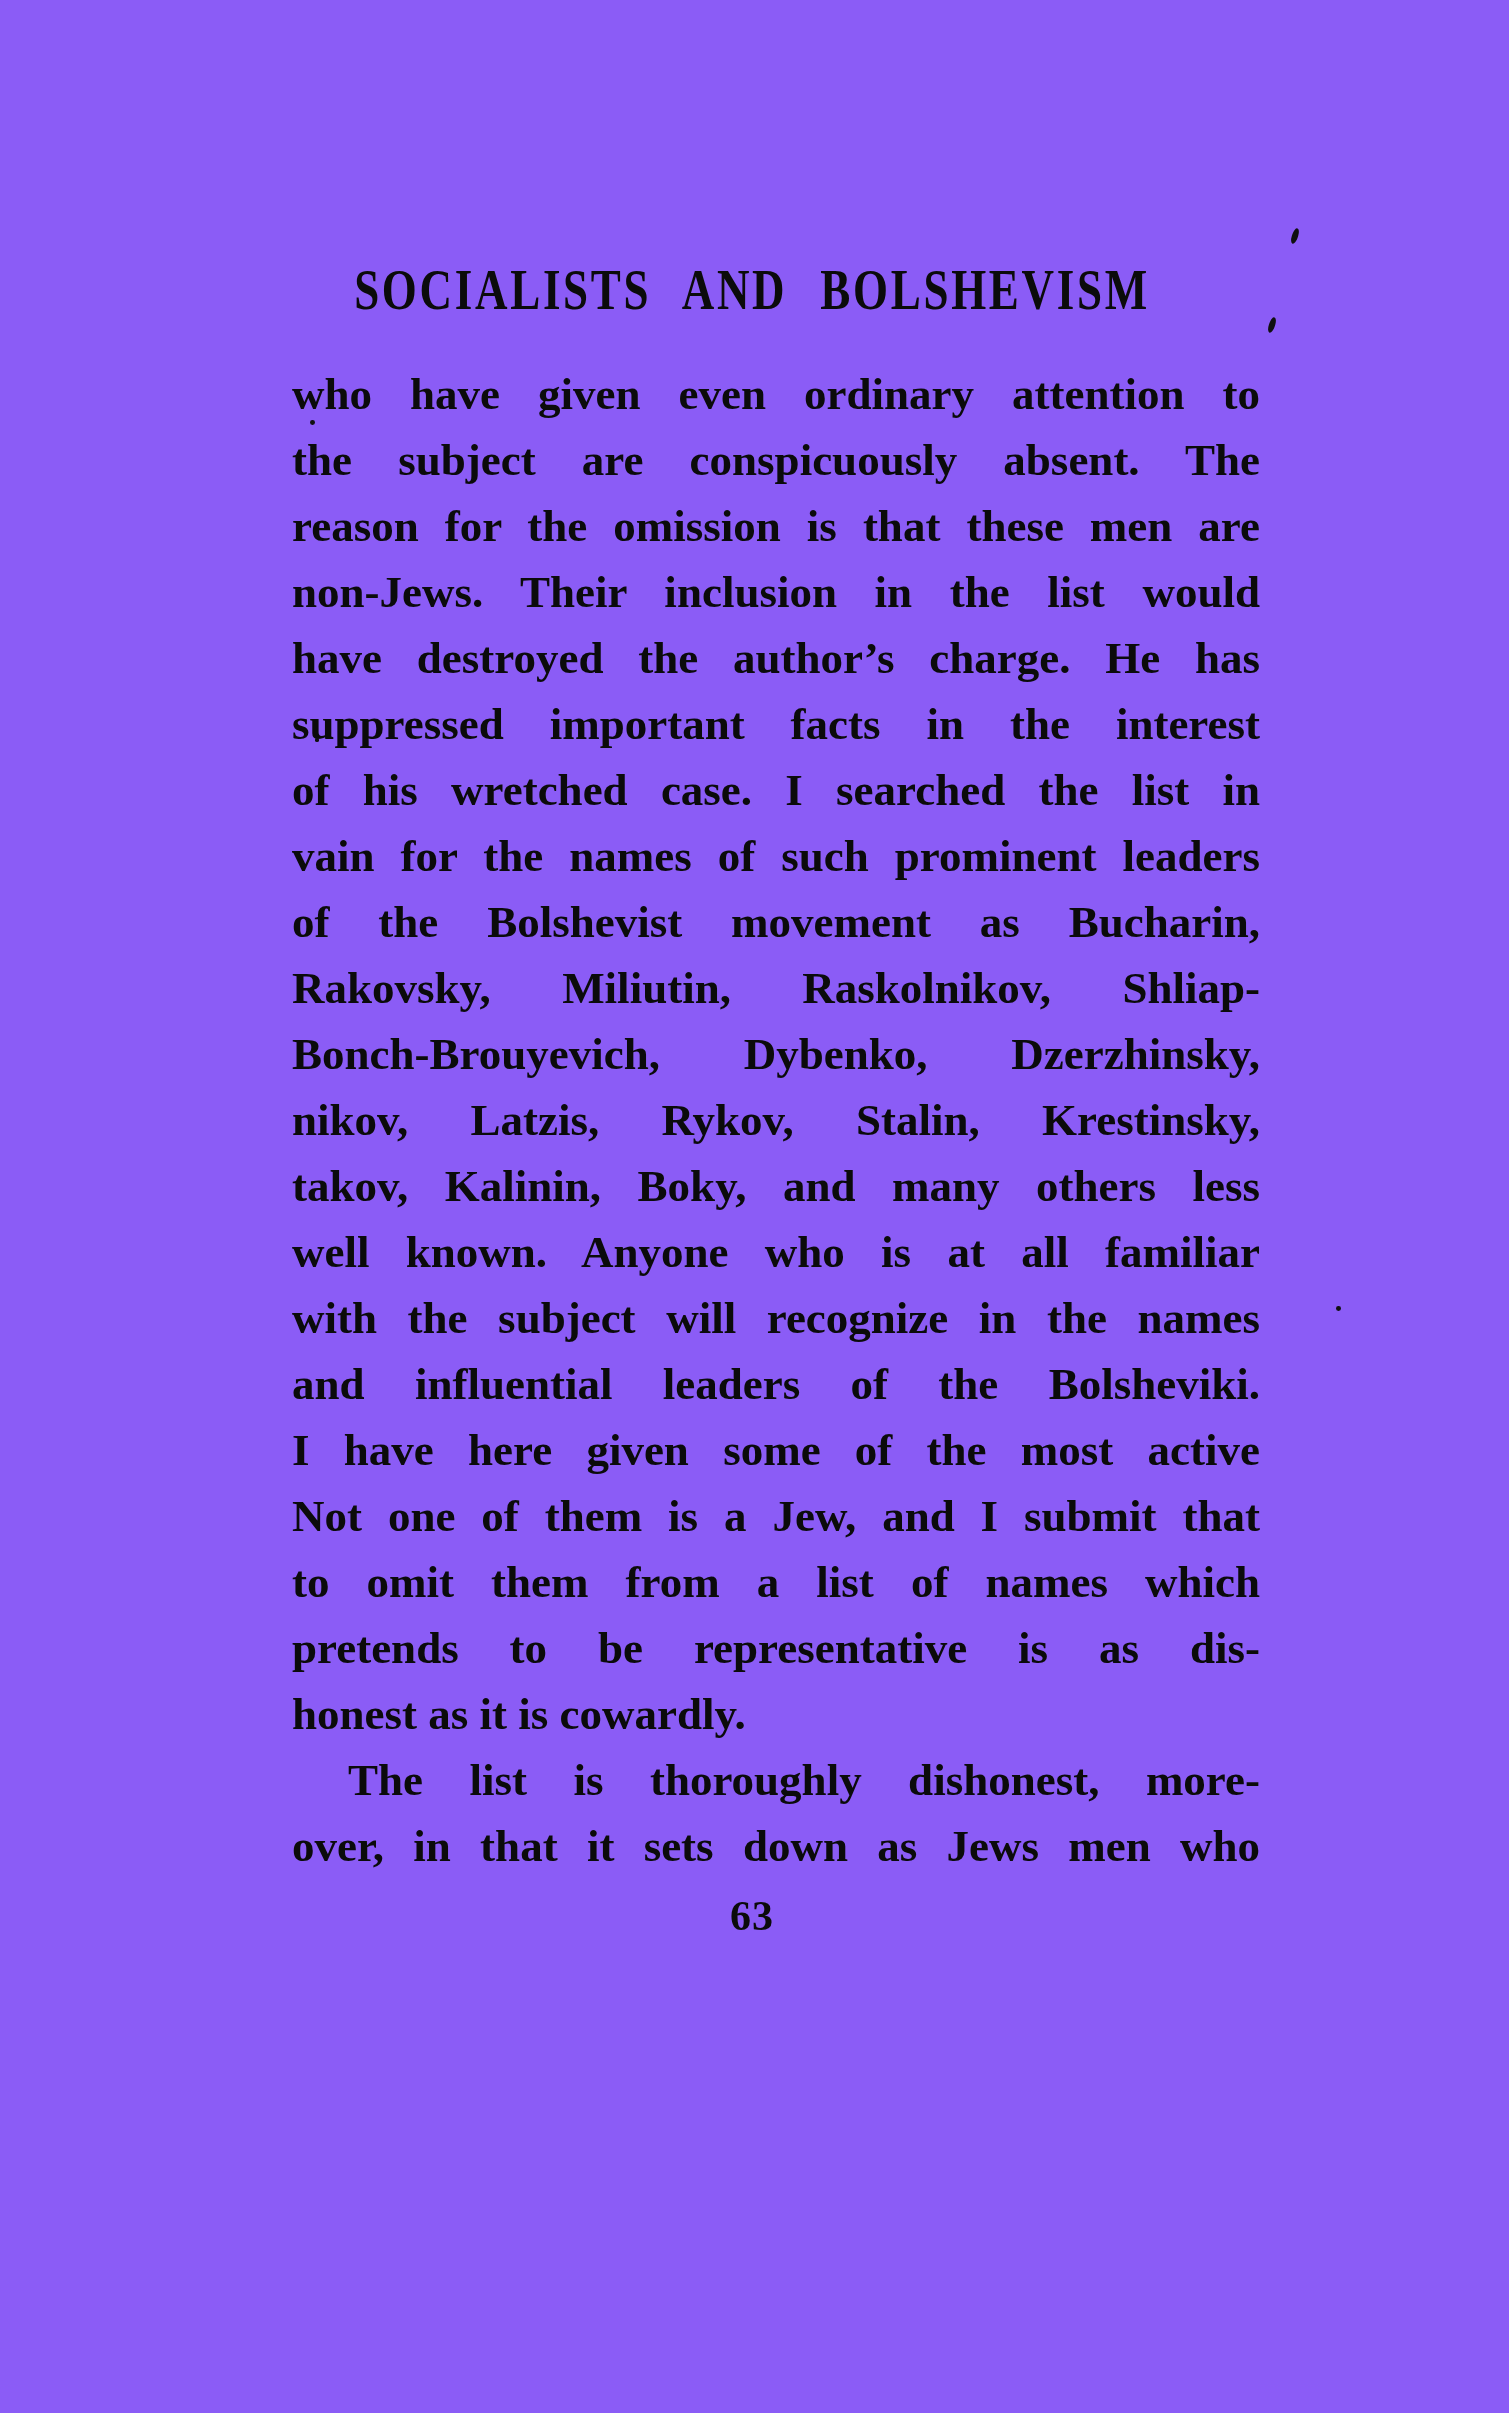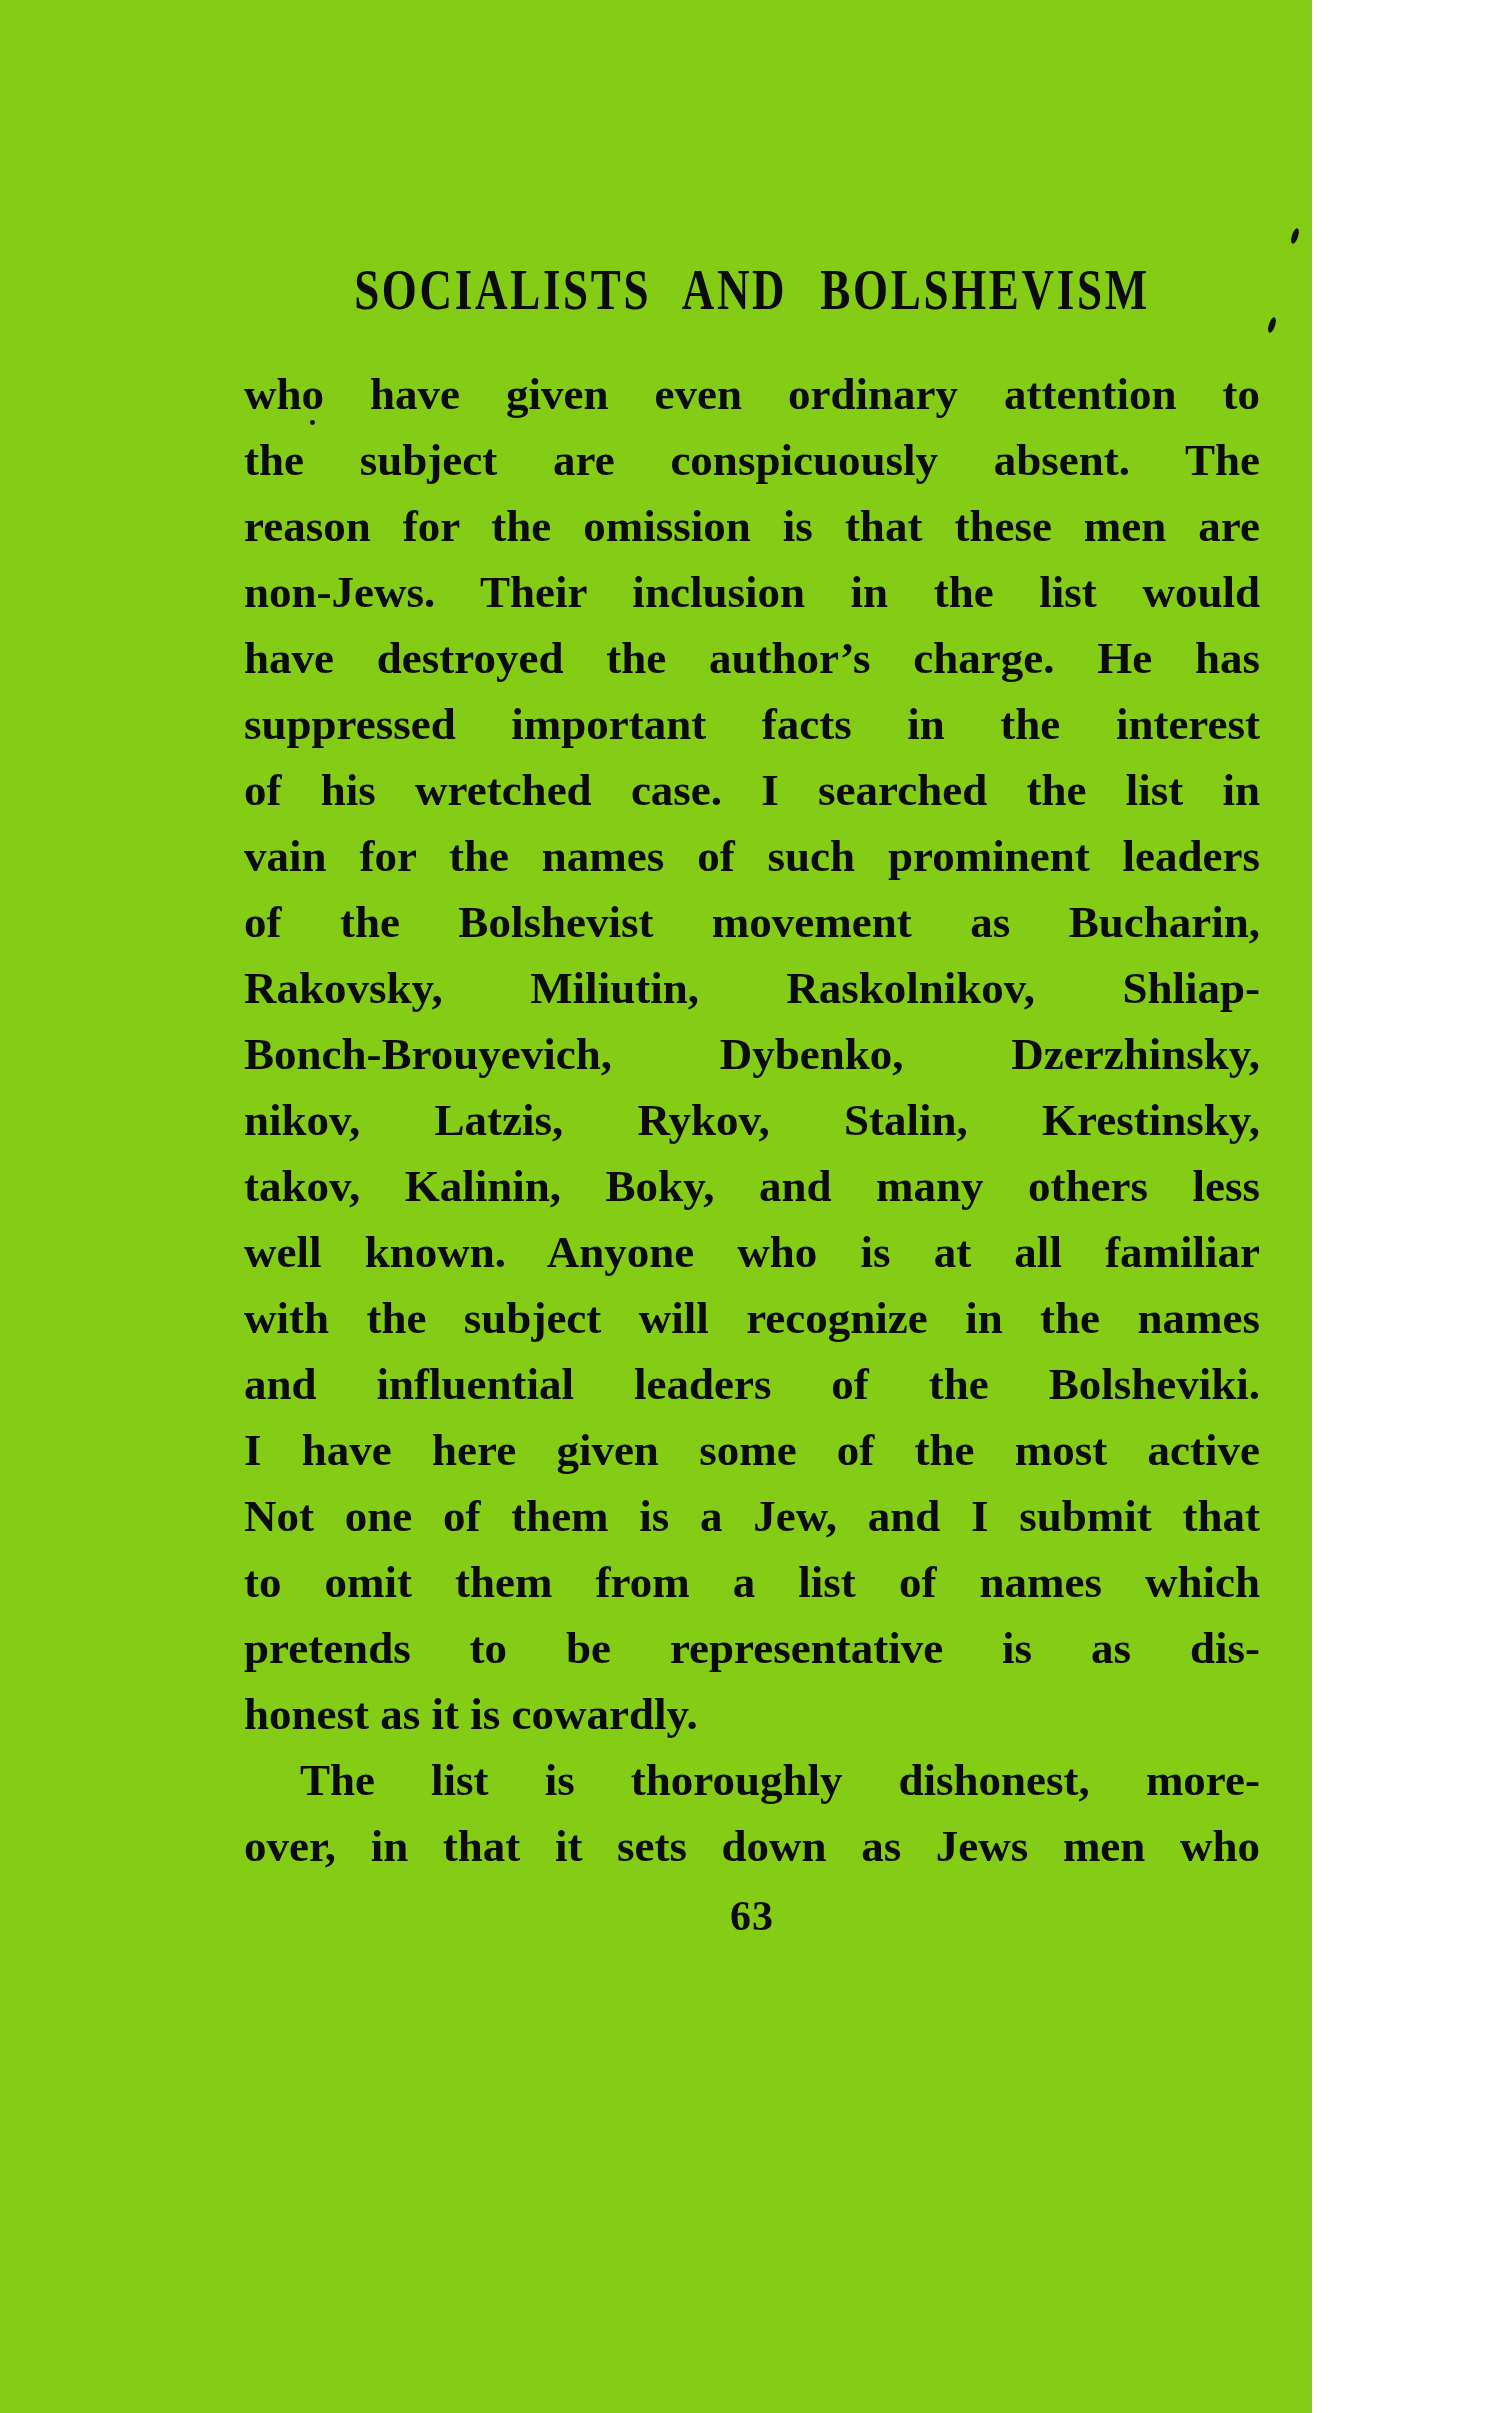--- a/index.html
+++ b/index.html
@@ -2,23 +2,23 @@
 <html style="font-size:8.5px"><head>
 <meta charset="utf-8">
 <style>
   html, body {
     margin: 0;
     padding: 0;
     background: #ffffff;
   }
   .page {
     position: relative;
-    width: 1312px;
+    width: 1509px;
     height: 2413px;
-    background: #84cc16;
+    background: #8b5cf6;
     overflow: hidden;
     font-family: "Liberation Serif", "DejaVu Serif", serif;
     color: #0b0b0b;
   }
   .column {
     position: absolute;
     left: 244px;
     top: 227px;
     width: 1016px;
   }
@@ -34,20 +34,21 @@
   .title .stretch {
     display: inline-block;
     transform: scaleY(1.28);
     transform-origin: center top;
   }
   .body-text {
     margin-top: 51px;
     font-size: 45px;
     font-weight: bold;
     line-height: 66px;
+    margin-left: 48px;
   }
   .line {
     text-align: justify;
     text-align-last: justify;
   }
   .line.noj {
     text-align-last: left;
   }
   .line.ind {
     text-indent: 56px;

